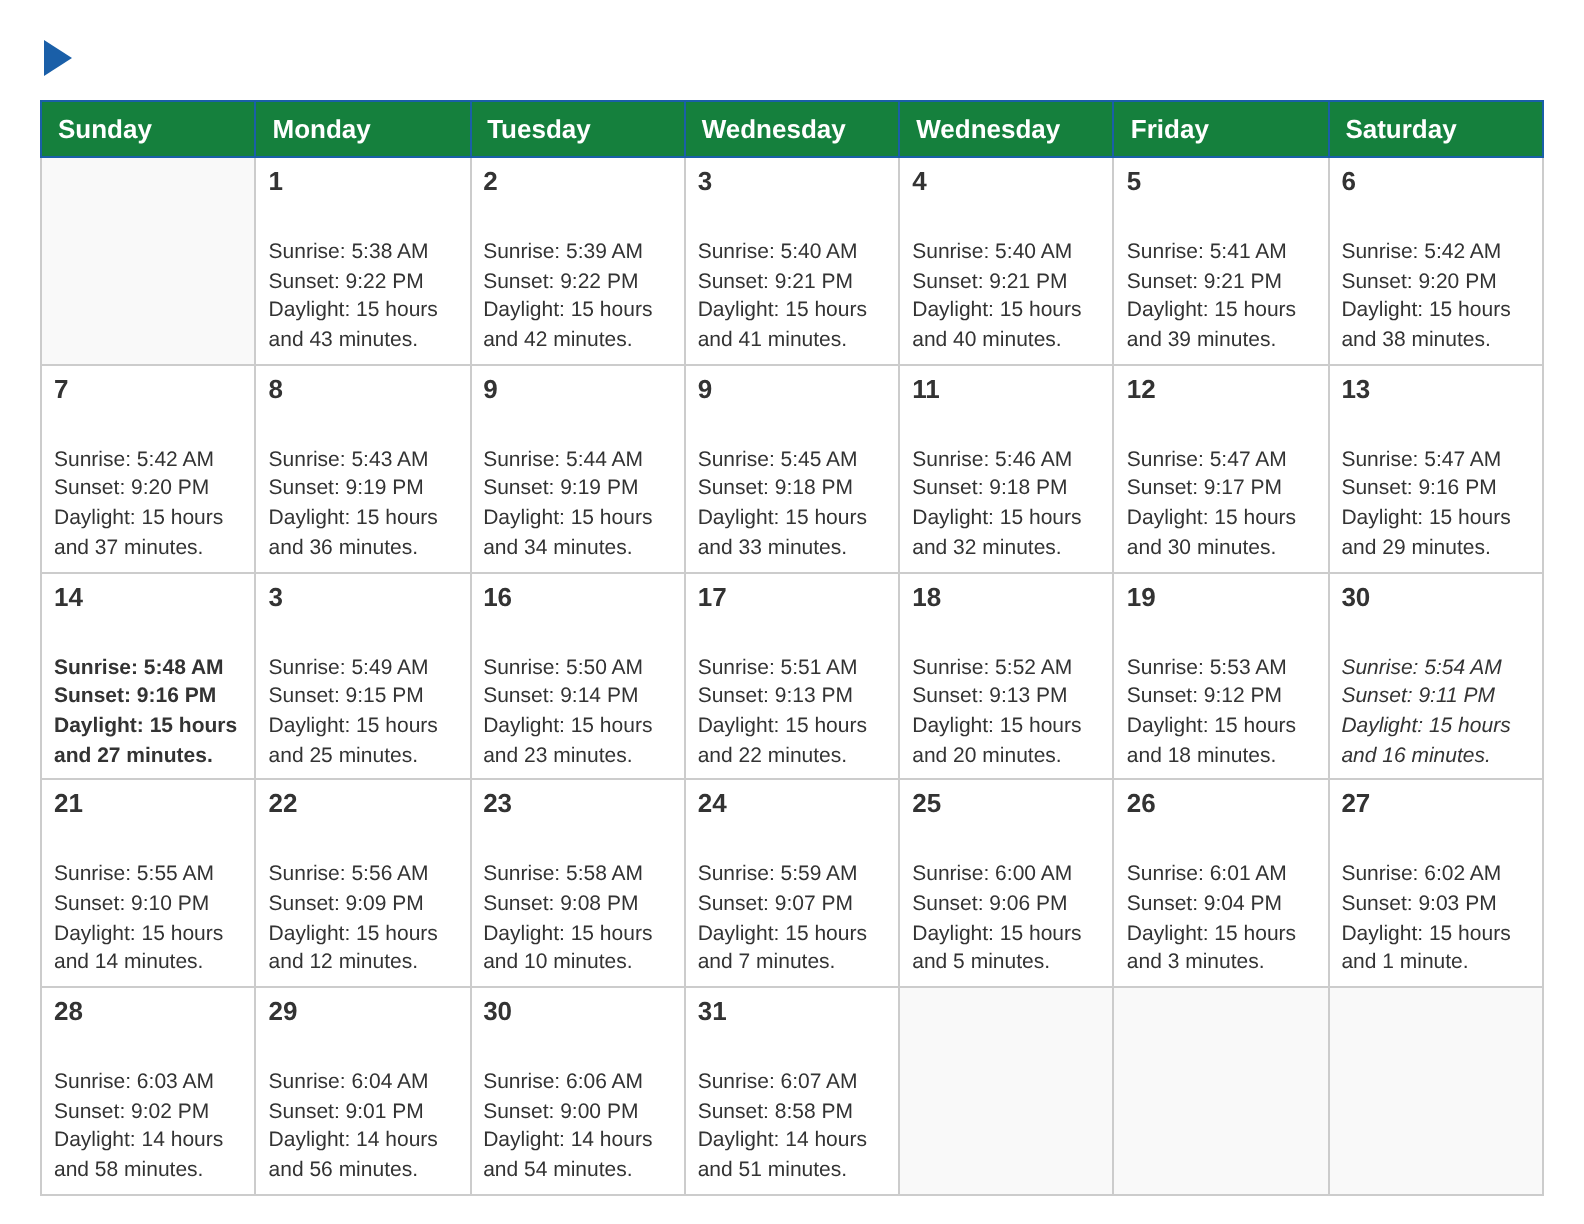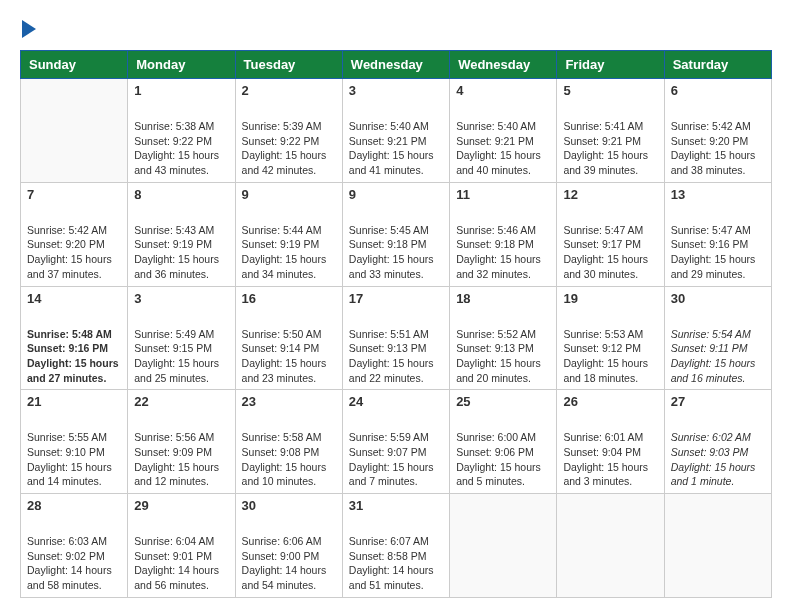--- a/index.html
+++ b/index.html
@@ -277,21 +277,21 @@
 Daylight: 15 hours and 5 minutes.</div>
         </td>
         <td>
           <span class="day-number">26</span>
           <div class="day-info" style="white-space: pre-line;">Sunrise: 6:01 AM
 Sunset: 9:04 PM
 Daylight: 15 hours and 3 minutes.</div>
         </td>
         <td>
           <span class="day-number">27</span>
-          <div class="day-info" style="white-space: pre-line; font-style: italic;">Sunrise: 6:02 AM
+          <div class="day-info" style="white-space: pre-line;">Sunrise: 6:02 AM
 Sunset: 9:03 PM
 Daylight: 15 hours and 1 minute.</div>
         </td>
       </tr>
       <tr>
         <td>
           <span class="day-number">28</span>
           <div class="day-info" style="white-space: pre-line;">Sunrise: 6:03 AM
 Sunset: 9:02 PM
 Daylight: 14 hours and 58 minutes.</div>

